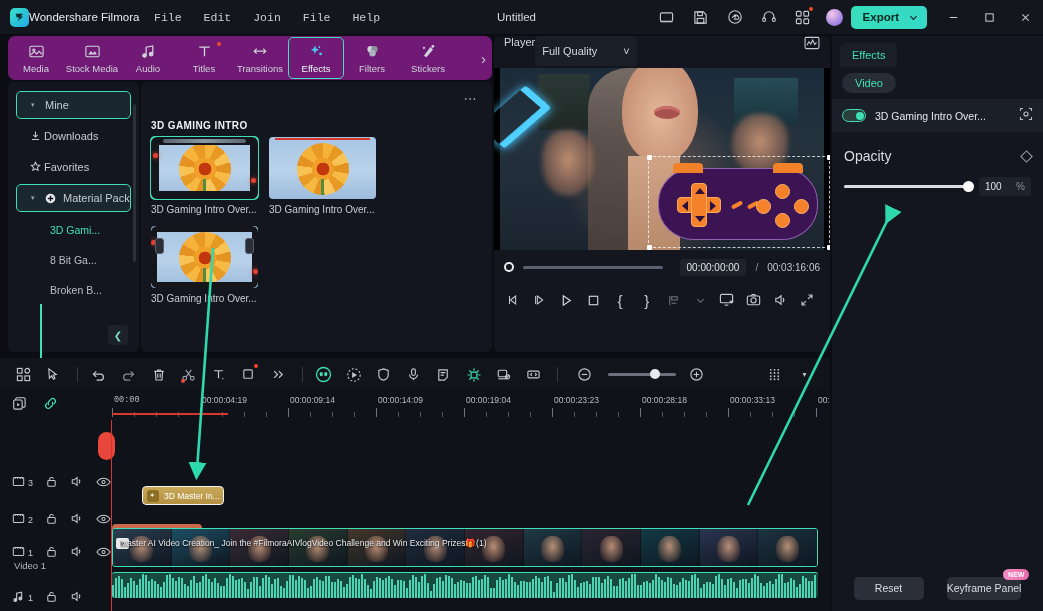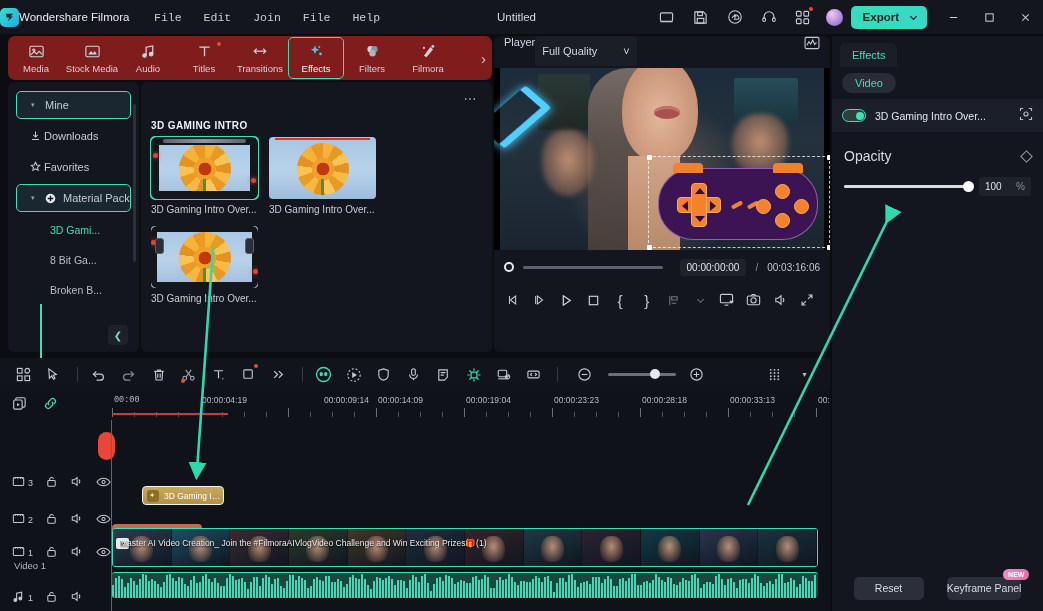--- a/index.html
+++ b/index.html
@@ -10,21 +10,21 @@
     overflow: hidden;
     color: #e8eaee;
   }
   #app { position: relative; width: 1043px; height: 611px; }
 
   
   .titlebar {
     position: absolute; left: 0; top: 0; width: 1043px; height: 34px;
     background: #14161d; display: flex; align-items: center;
   }
-  .brand { display: flex; align-items: center; gap: 0; padding-left: 0; width: 140px; }
+  .brand { display: flex; align-items: center; gap: 0; padding-left: 10px; width: 140px; }
   .brand-logo {
     width: 19px; height: 19px; border-radius: 5px;
     background: linear-gradient(135deg,#3be0c8,#1fa9e8);
     display: flex; align-items: center; justify-content: center;
     font-size: 11px; color: #0d1117; font-weight: bold;
   }
   .brand-name { font-size: 11.5px; color: #e9ebef; white-space: nowrap; }
   .menubar { display: flex; gap: 22px; margin-left: 14px; }
   .menu-item { font-size: 11.5px; color: #c9cdd5; cursor: default; font-family: Liberation Mono, monospace; }
   .doc-title { position: absolute; left: 497px; font-size: 11.5px; color: #d7dae0; }
@@ -54,21 +54,21 @@
     margin-right: 8px;
   }
   .wbtn {
     width: 36px; height: 34px; display: flex; align-items: center; justify-content: center;
     font-size: 13px; color: #c8ccd4; cursor: pointer;
   }
 
   
   .ribbon {
     position: absolute; left: 8px; top: 36px; width: 484px; height: 44px;
-    background: #7f1d1d; border-radius: 7px; display: flex; align-items: center;
+    background: #701a75; border-radius: 7px; display: flex; align-items: center;
   }
   .rb-item {
     width: 56px; height: 42px; display: flex; flex-direction: column;
     align-items: center; justify-content: center; gap: 3px;
     cursor: pointer; position: relative; border-radius: 5px;
   }
   .rb-item.active { border: 1.6px solid #3ee0b6; }
   .rb-label { font-size: 9.5px; color: #cfd3da; white-space: nowrap; }
   .rb-item.active .rb-label { color: #e9fbf5; }
   .rb-ic { height: 18px; display: flex; align-items: center; }
@@ -626,21 +626,21 @@
       <span class="rb-label">Filters</span>
     </div>
     <div class="rb-item">
       <span class="rb-ic">
         <svg width="17" height="17" viewBox="0 0 18 18" fill="#cfd3da">
           <path d="M4.2 13.4L11 4.2l2.8 2.6-7 8.4z"></path>
             <circle cx="13.6" cy="3.6" r="1.5"></circle>
             <circle cx="4.2" cy="5.2" r="1.1"></circle>
         </svg>
       </span>
-      <span class="rb-label">Filmora</span>
+      <span class="rb-label">Stickers</span>
     </div>
     <span class="rb-chev">›</span>
   </div>
 
   <div class="leftnav">
     <div class="nav-row boxed">
       <span class="caret">▾</span>
       <span>Mine</span>
     </div>
     <div class="nav-row">
@@ -1061,21 +1061,21 @@
         <span class="rlabel" style="left: 2px; font-family: Liberation Mono, monospace;">00:00</span>
         <span class="rtick maj" style="left: 0px;"></span>
         <span class="rtick min" style="left: 22px;"></span>
         <span class="rtick min" style="left: 44px;"></span>
         <span class="rtick min" style="left: 66px;"></span>
         <span class="rlabel" style="left: 90px;">00:00:04:19</span>
         <span class="rtick maj" style="left: 88px;"></span>
         <span class="rtick min" style="left: 110px;"></span>
         <span class="rtick min" style="left: 132px;"></span>
         <span class="rtick min" style="left: 154px;"></span>
-        <span class="rlabel" style="left: 178px; margin-left: 34px;">00:00:09:14</span>
+        <span class="rlabel" style="left: 178px;">00:00:09:14</span>
         <span class="rtick maj" style="left: 176px;"></span>
         <span class="rtick min" style="left: 198px;"></span>
         <span class="rtick min" style="left: 220px;"></span>
         <span class="rtick min" style="left: 242px;"></span>
         <span class="rlabel" style="left: 266px;">00:00:14:09</span>
         <span class="rtick maj" style="left: 264px;"></span>
         <span class="rtick min" style="left: 286px;"></span>
         <span class="rtick min" style="left: 308px;"></span>
         <span class="rtick min" style="left: 330px;"></span>
         <span class="rlabel" style="left: 354px;">00:00:19:04</span>
@@ -1216,21 +1216,21 @@
 
     <div class="playhead-badge"></div>
     <div class="tl-playhead-line"></div>
 
     <div class="clip clip-effect">
       <span class="clip-badge">
         <svg width="8" height="8" viewBox="0 0 10 10">
             <path d="M4 1l.8 2L7 3.8 4.8 4.6 4 6.6 3.2 4.6 1 3.8 3.2 3z" fill="#fff"></path>
           </svg>
       </span>
-      <span class="clip-text">3D Gaming In...</span>
+      <span class="clip-text">3D Master In...</span>
     </div>
 
     <div class="clip clip-sticker">
       <span class="clip-badge">
         <svg width="8" height="8" viewBox="0 0 10 10">
             <circle cx="5" cy="5" r="4" fill="none" stroke="#fff" stroke-width="1"></circle>
             <circle cx="3.6" cy="4.2" r=".7" fill="#fff"></circle>
             <circle cx="6.4" cy="4.2" r=".7" fill="#fff"></circle>
             <path d="M3.4 6.4a2.2 2.2 0 003.2 0" stroke="#fff" stroke-width=".8" fill="none"></path>
           </svg>

